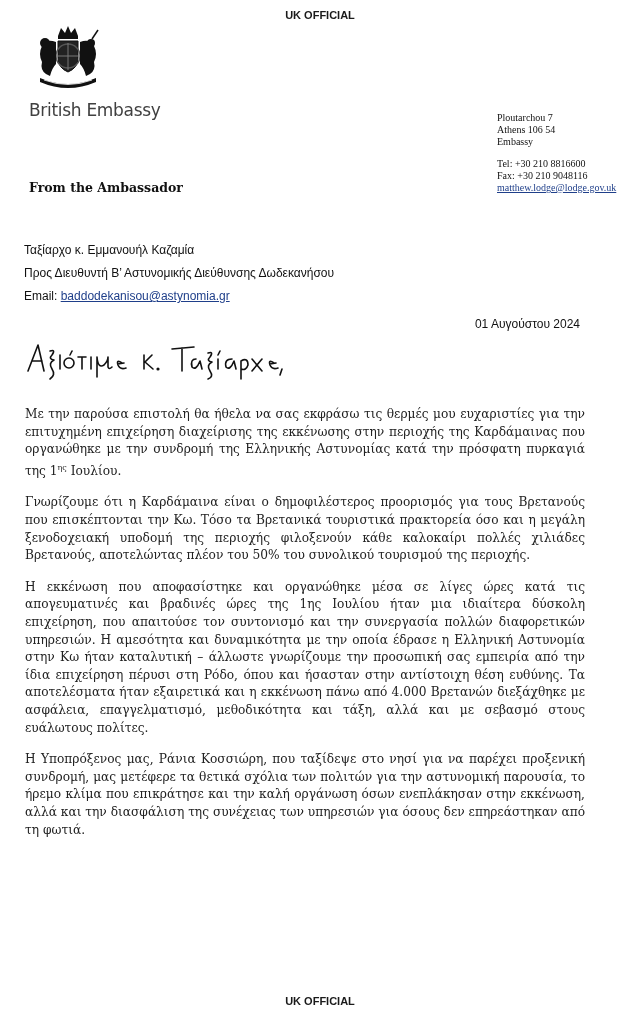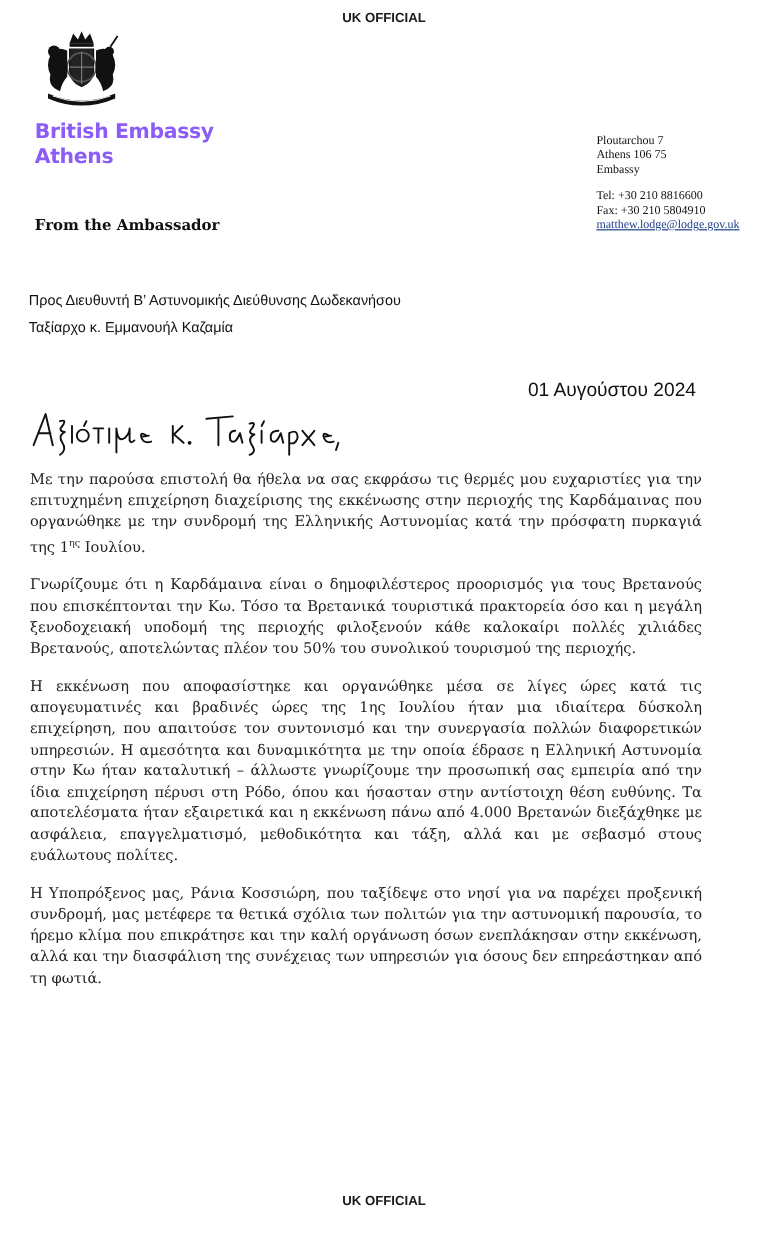--- a/index.html
+++ b/index.html
@@ -1,30 +1,30 @@
 <!DOCTYPE html>
 <html><head>
 <meta charset="utf-8">
 <style>
   html, body { margin: 0; padding: 0; background: #ffffff; }
   body { width: 640px; height: 1031px; position: relative; overflow: hidden; color: #1a1a1a; }
   .marking { position: absolute; left: 0; width: 640px; text-align: center; font-family: "Liberation Sans", sans-serif; font-weight: bold; font-size: 11px; }
   .marking.top { top: 9px; }
   .marking.bottom { top: 995px; }
   .crest { position: absolute; left: 28px; top: 24px; width: 80px; height: 68px; }
-  .embassy-name { position: absolute; left: 29px; top: 100px; font-family: "DejaVu Sans", sans-serif; font-size: 17px; line-height: 21px; color: #8b5cf6; letter-spacing: -0.3px; font-weight: bold; }
+  .embassy-name { position: absolute; left: 29px; top: 100px; font-family: "DejaVu Sans", sans-serif; font-size: 17px; line-height: 21px; color: #404040; letter-spacing: -0.3px; }
   .from-line { position: absolute; left: 29px; top: 180px; font-family: "DejaVu Serif", serif; font-weight: bold; font-size: 12.5px; color: #111; }
   .address { position: absolute; left: 497px; top: 112px; font-family: "Liberation Serif", serif; font-size: 10px; line-height: 12px; color: #111; }
   .address .gap { height: 10px; }
   .address .email { color: #1f3f8a; text-decoration: underline; }
   .recipient { position: absolute; left: 24px; top: 239px; font-family: "Liberation Sans", sans-serif; font-size: 12px; line-height: 23px; color: #111; }
   .recipient a { color: #1f3f8a; text-decoration: underline; }
-  .date { position: absolute; right: 60px; top: 317px; font-family: "Liberation Sans", sans-serif; font-size: 16px; color: #111; }
+  .date { position: absolute; right: 60px; top: 317px; font-family: "Liberation Sans", sans-serif; font-size: 12px; color: #111; }
   .salutation { position: absolute; left: 26px; top: 337px; width: 260px; height: 46px; }
-  .body-text { position: absolute; left: 25px; top: 391px; width: 560px; font-family: "DejaVu Serif", serif; font-size: 12.2px; line-height: 17.6px; color: #222; text-align: justify; }
+  .body-text { position: absolute; left: 25px; top: 406px; width: 560px; font-family: "DejaVu Serif", serif; font-size: 12.2px; line-height: 17.6px; color: #222; text-align: justify; }
   .body-text p { margin: 0 0 14px 0; }
 </style>
 </head>
 <body>
 
 <div class="marking top">UK OFFICIAL</div>
 
 <div class="crest">
   <svg width="80" height="68" viewBox="0 0 80 68">
 
@@ -43,38 +43,40 @@
     <circle cx="63" cy="19" r="4" fill="#111"></circle>
     <line x1="64" y1="15" x2="70" y2="6" stroke="#111" stroke-width="1.5"></line>
 
     <path d="M12 54 Q40 66 68 54 L68 58 Q40 70 12 58 Z" fill="#111"></path>
     <path d="M16 56 Q40 65 64 56" stroke="#fff" stroke-width="0.8" fill="none"></path>
   </svg>
 </div>
 
 <div class="embassy-name">
   <div>British Embassy</div>
-  <div>Athens</div>
 </div>
 
 <div class="from-line">From the Ambassador</div>
 
 <div class="address">
   <div>Ploutarchou 7</div>
-  <div>Athens 106 75</div>
+  <div>Athens 106 54</div>
   <div>Embassy</div>
   <div class="gap"></div>
   <div>Tel: +30 210 8816600</div>
-  <div>Fax: +30 210 5804910</div>
+  <div>Fax: +30 210 9048116</div>
   <div class="email">matthew.lodge@lodge.gov.uk</div>
 </div>
 
 <div class="recipient">
+  <div>Ταξίαρχο κ. Εμμανουήλ Καζαμία</div>
   <div>Προς Διευθυντή Β’ Αστυνομικής Διεύθυνσης Δωδεκανήσου</div>
-  <div>Ταξίαρχο κ. Εμμανουήλ Καζαμία</div>
+  <div>
+    <span>Email: </span><a>baddodekanisou@astynomia.gr</a>
+  </div>
 </div>
 
 <div class="date">01 Αυγούστου 2024</div>
 
 <div class="salutation" aria-label="Αξιότιμε κ. Ταξίαρχε,">
   <svg width="260" height="46" viewBox="0 0 260 46" fill="none" stroke="#111" stroke-width="1.6" stroke-linecap="round" stroke-linejoin="round">
 
     <path d="M2 34 L12 8 L18 34 M6 24 L16 24"></path>
     <path d="M24 14 Q30 12 26 18 Q22 22 28 23 Q22 26 26 32 Q30 38 24 42"></path>
     <path d="M34 18 L34 32"></path>

